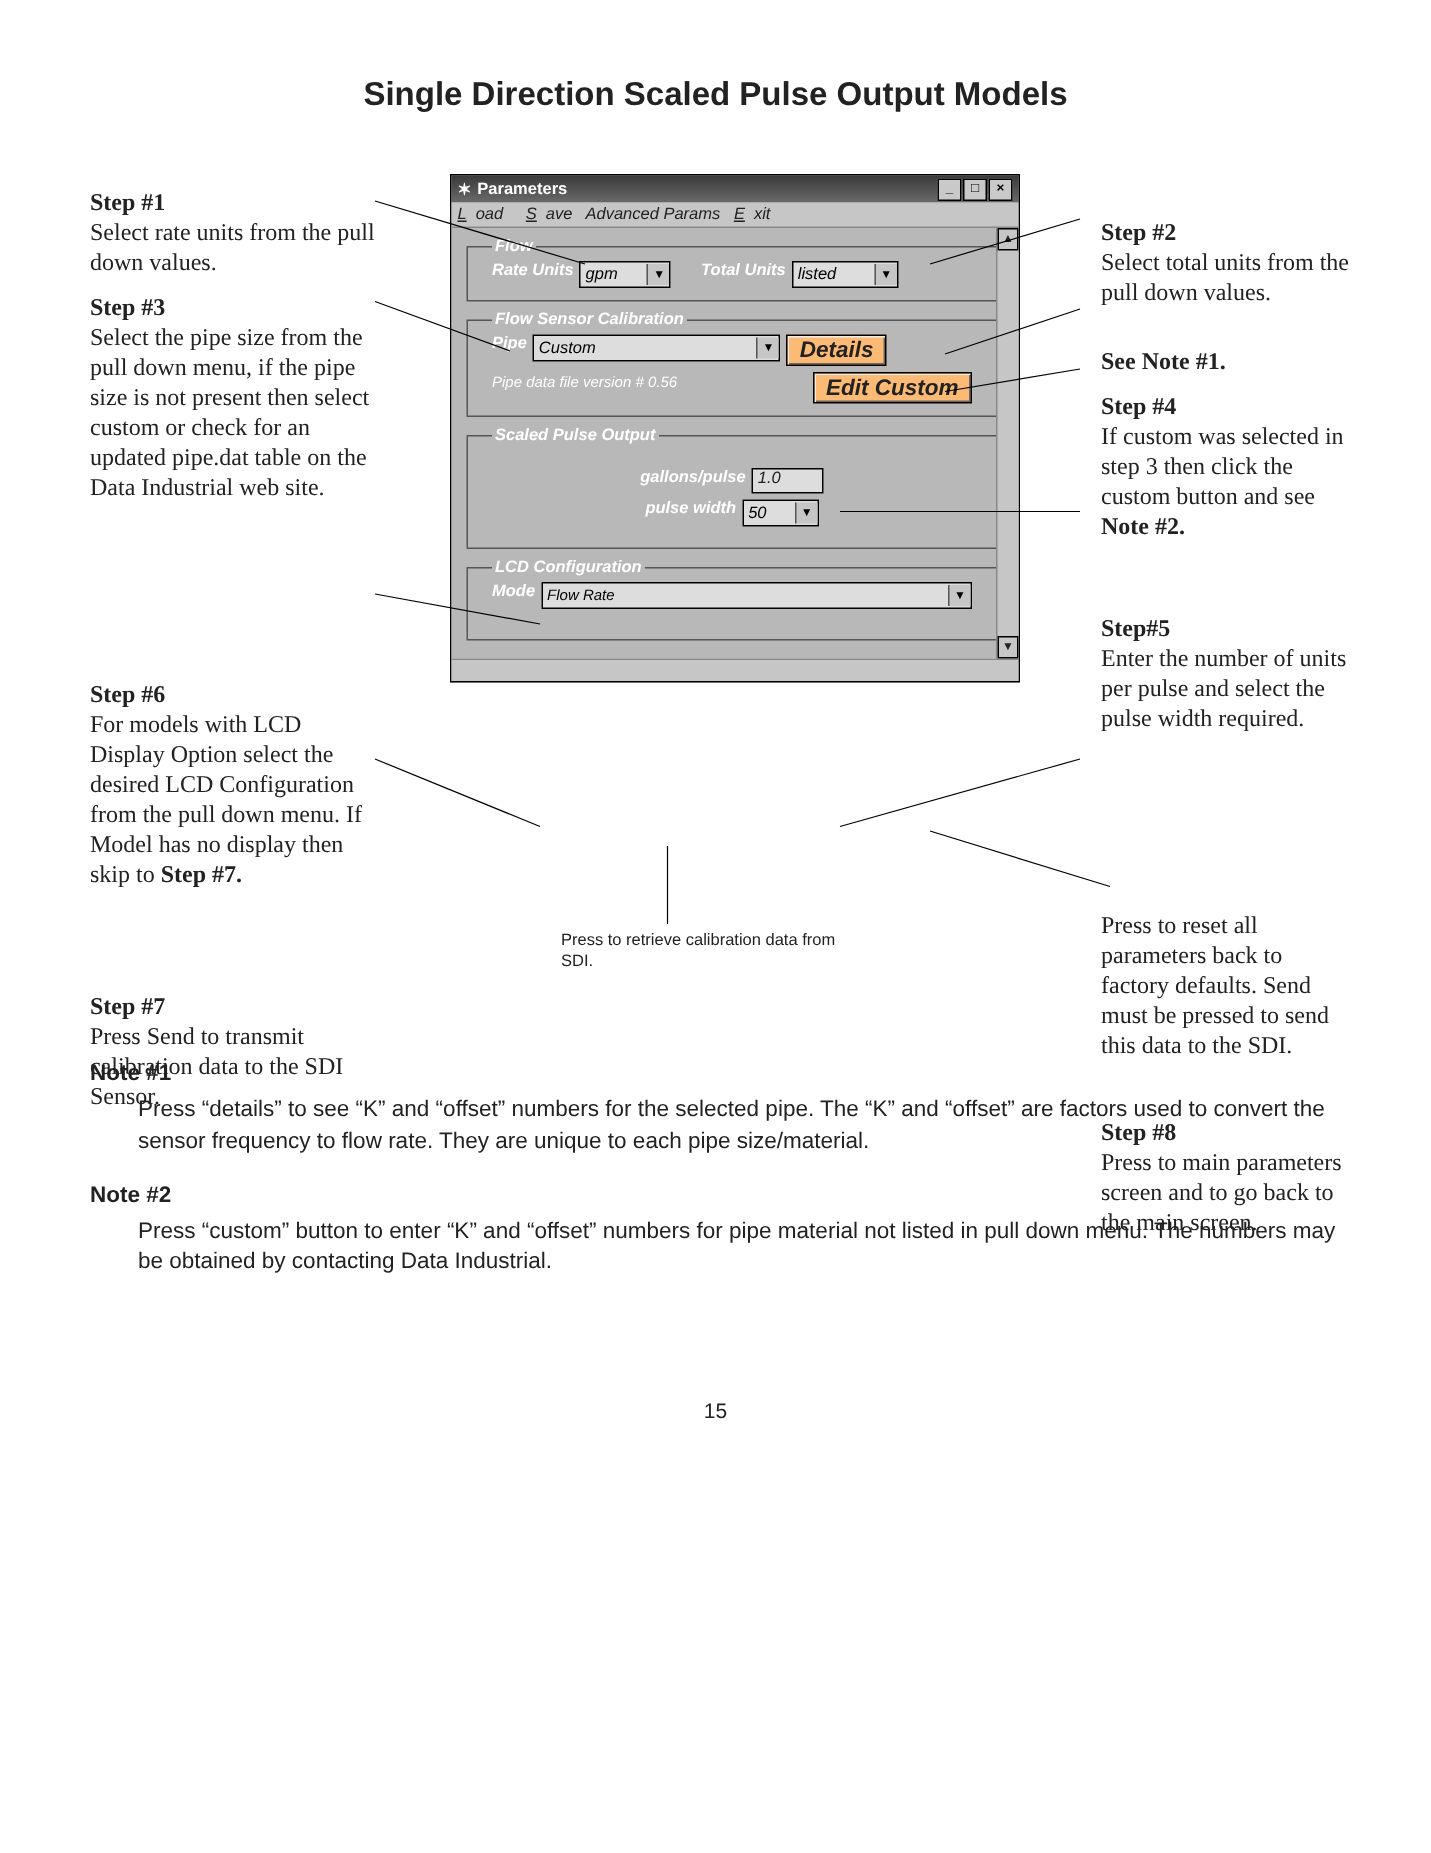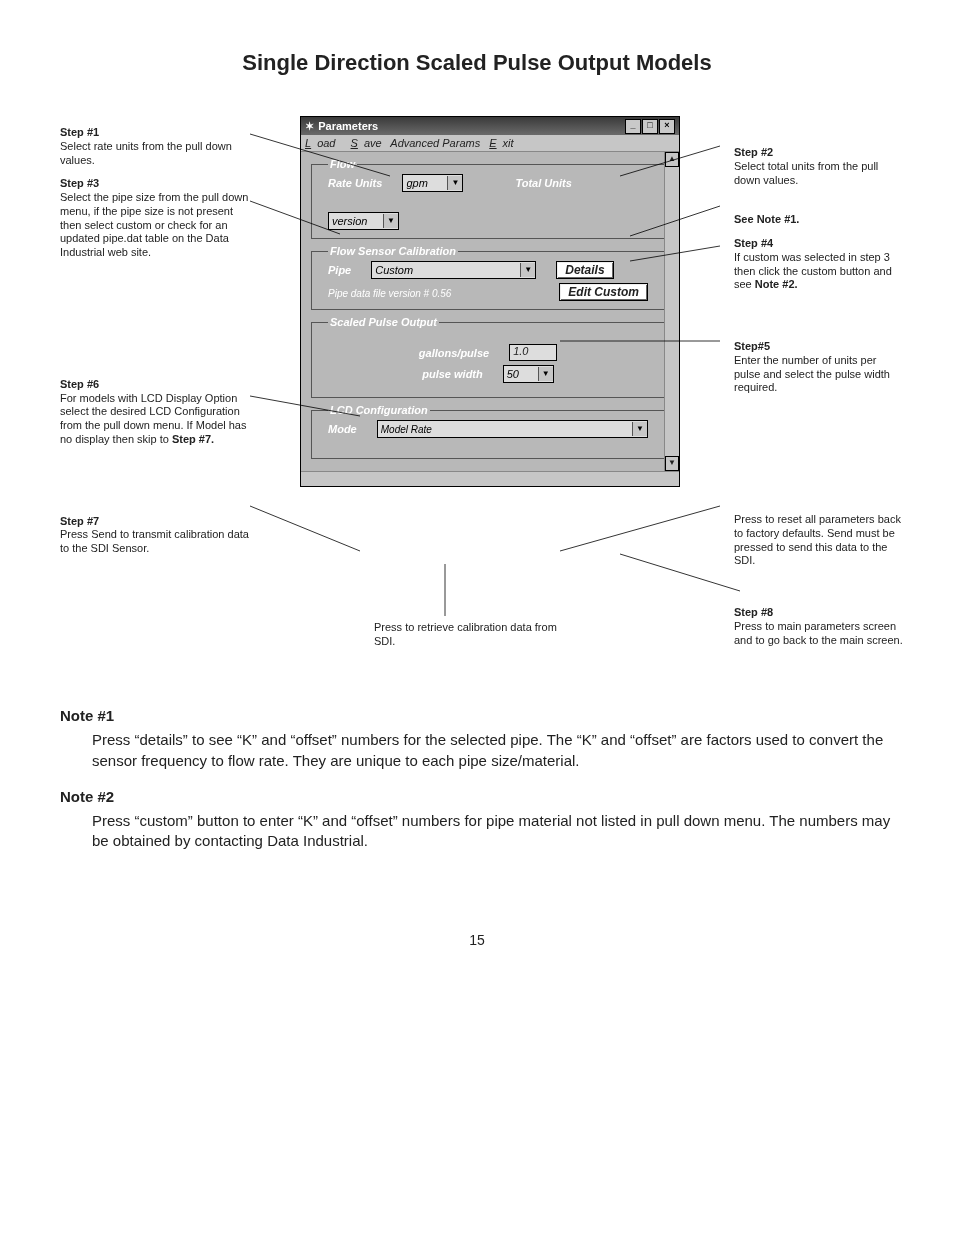--- a/index.html
+++ b/index.html
@@ -19,22 +19,23 @@
     font-weight: bold;
     margin: 10px 0 40px;
   }
   .layout {
     position: relative;
     height: 560px;
   }
   .left-notes, .right-notes {
     position: absolute;
     width: 190px;
-    font-size: 11px;
+    font-size: 16px;
     line-height: 1.25;
+    font-family: Liberation Serif, serif;
   }
   .left-notes { left: 0; top: 0; }
   .right-notes { right: -10px; top: 20px; width: 170px; }
   .step-title { font-weight: bold; margin-top: 10px; display: block; }
   .left-notes p, .right-notes p { margin: 0 0 8px; }
   .under-note {
     position: absolute;
     top: 505px;
     left: 314px;
     font-size: 11px;
@@ -114,21 +115,21 @@
     padding: 4px 16px 8px;
     font-size: 11px;
     font-style: italic;
   }
   fieldset legend {
     color: #fff;
     font-weight: bold;
     font-size: 11px;
     padding: 0 2px;
   }
-  .row { display: flex; align-items: center; gap: 20px; flex-wrap: wrap; }
+  .row { display: flex; align-items: flex-start; gap: 4px; flex-wrap: wrap; }
   .lbl-w { color: #fff; font-weight: bold; font-size: 11px; }
   .combo {
     display: inline-flex;
     align-items: center;
     background: #ddd;
     border: 1px solid #000;
     height: 16px;
     font-size: 11px;
     padding-left: 3px;
     color: #000;
@@ -136,25 +137,25 @@
   .combo .arrow {
     width: 14px;
     text-align: center;
     border-left: 1px solid #555;
     background: #c6c6c6;
     font-size: 8px;
     line-height: 14px;
   }
   .btn3d {
     display: inline-block;
-    background: #ffffff;
+    background: #fdba74;
     border: 1px solid #000;
     box-shadow: inset 1px 1px 0 #eee, inset -1px -1px 0 #666;
     padding: 1px 8px;
-    font-size: 12px;
+    font-size: 15px;
     font-weight: bold;
   }
   .small-text { font-size: 10px; color: #fff; margin-top: 2px; }
   .textbox {
     background: #ddd;
     border: 1px solid #000;
     height: 15px;
     font-size: 11px;
     padding: 0 3px;
     display: inline-block;
@@ -268,21 +269,21 @@
         <legend>Flow</legend>
         <div class="row">
           <span class="lbl-w">Rate Units</span>
           <span class="combo" style="width:56px">
             <span style="flex:1">gpm</span>
               <span class="arrow">▼</span>
           </span>
           <span style="width:12px"></span>
           <span class="lbl-w">Total Units</span>
           <span class="combo" style="width:66px">
-            <span style="flex:1">version</span>
+            <span style="flex:1">listed</span>
               <span class="arrow">▼</span>
           </span>
         </div>
       </fieldset>
 
       <fieldset>
         <legend>Flow Sensor Calibration</legend>
         <div class="row">
           <span class="lbl-w">Pipe</span>
           <span class="combo" style="width:160px">
@@ -311,21 +312,21 @@
               <span class="arrow">▼</span>
           </span>
         </div>
       </fieldset>
 
       <fieldset style="padding-bottom:20px">
         <legend>LCD Configuration</legend>
         <div class="row">
           <span class="lbl-w">Mode</span>
           <span class="combo" style="flex:1">
-            <span style="flex:1;font-size:10px">Model Rate</span>
+            <span style="flex:1;font-size:10px">Flow Rate</span>
               <span class="arrow">▼</span>
           </span>
         </div>
       </fieldset>
 
     </div>
     <div class="statusbar"></div>
   </div>
 
   <div class="under-note">Press to retrieve calibration data from SDI.</div>

